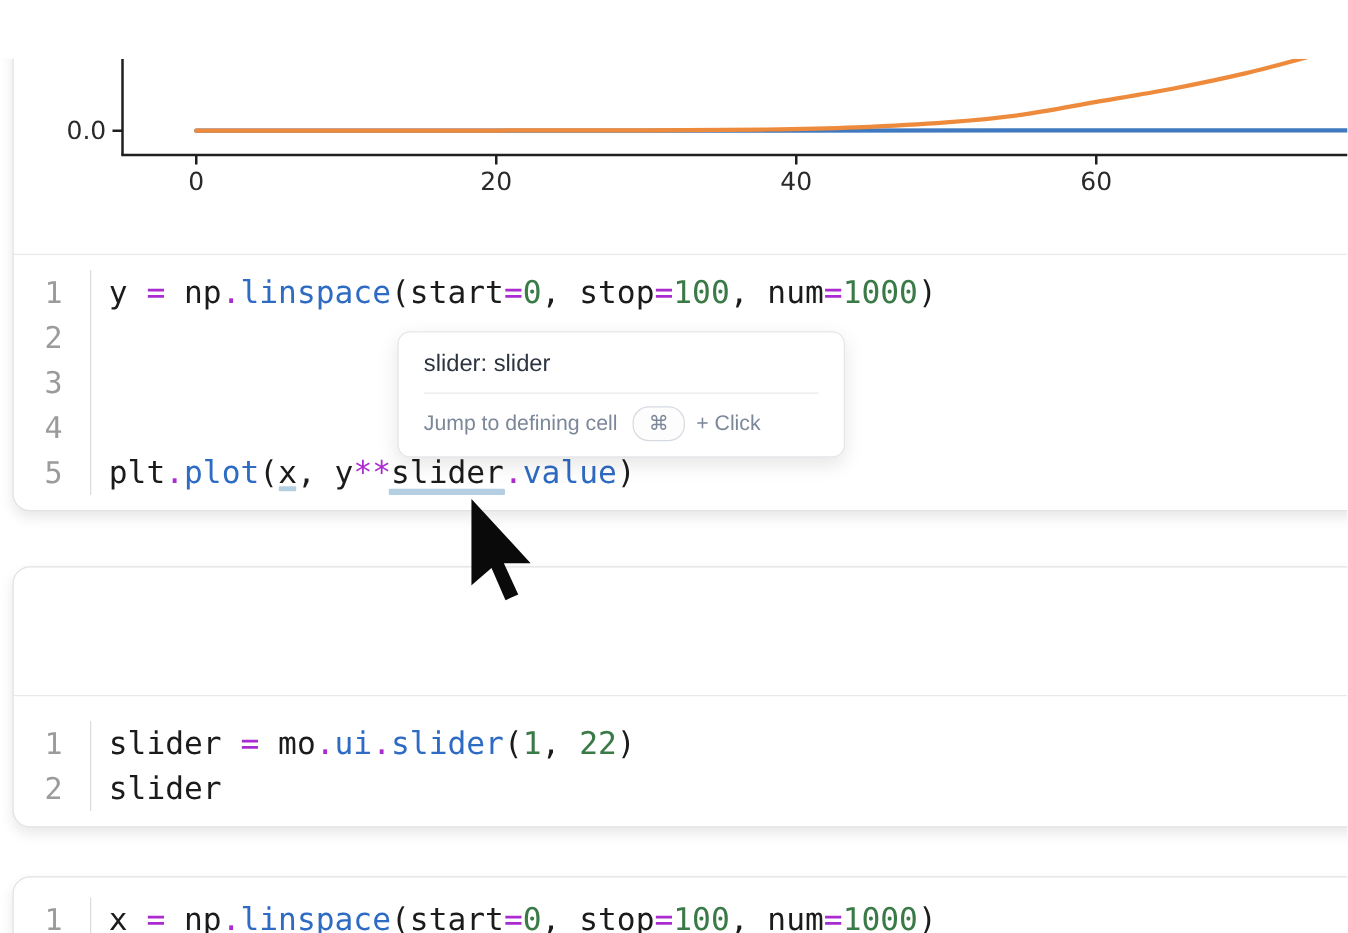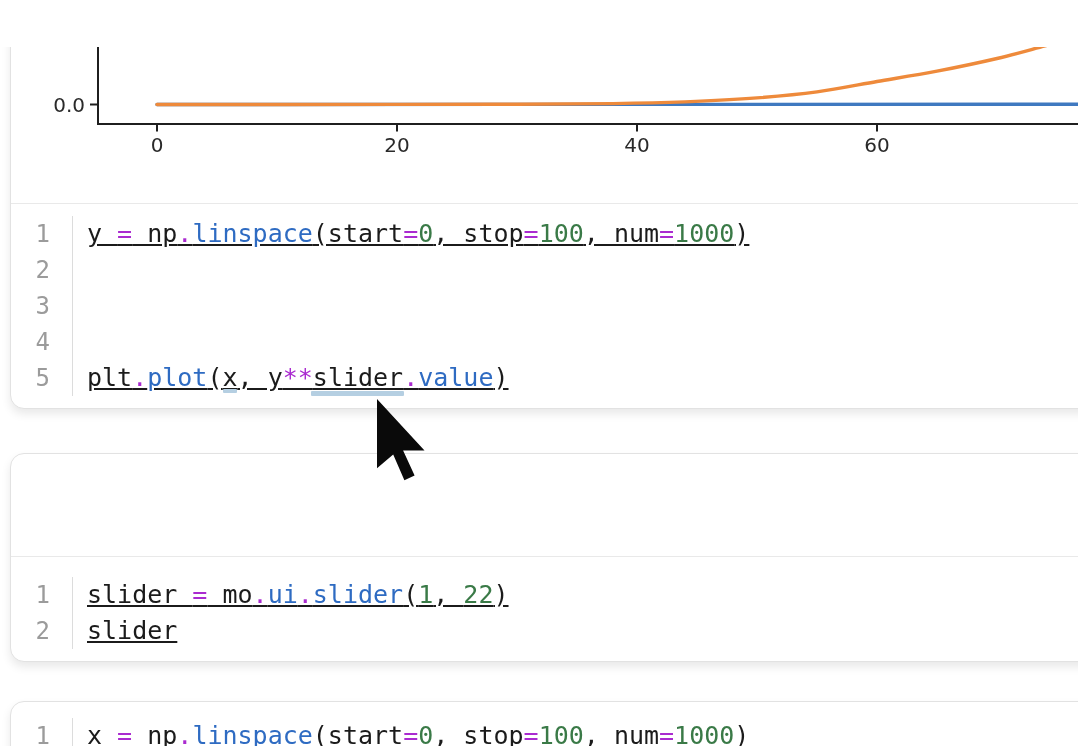--- a/index.html
+++ b/index.html
@@ -7,21 +7,21 @@
     font-family:"Liberation Sans",sans-serif;margin-top:47px;}
   .cell{position:absolute;left:10px;width:1110px;background:#fff;box-sizing:border-box;
     border:1px solid #e2e2e2;border-radius:14px;
     box-shadow:0 5px 10px rgba(0,0,0,.09);}
   
   .code-area{position:absolute;left:0;right:0;
     font-family:"DejaVu Sans Mono","Liberation Mono",monospace;font-size:25px;}
   .crow{display:flex;height:36px;line-height:36px;white-space:pre;}
   .ln{flex:0 0 62px;width:62px;box-sizing:border-box;text-align:right;padding-right:22px;
     color:var(--c-ln,#9b9b9b);font-size:24px;border-right:1px solid #dcdcdc;}
-  .cd{padding-left:14px;color:var(--c-code,#1b1b1b);text-decoration:underline;}
+  .cd{padding-left:14px;color:var(--c-code,#1b1b1b);}
   .tk-t{color:var(--c-code,#1b1b1b);}
   .tk-o{color:var(--c-op,#aa2bd0);}
   .tk-f{color:var(--c-fn,#2e6bc2);}
   .tk-n{color:var(--c-num,#3a7a47);}
   .tk-u,.tk-uh{position:relative;}
   .tk-u::after{content:'';position:absolute;left:0;right:1px;bottom:-1px;height:4px;
     background:var(--c-ul,#b5cfe2);border-radius:1px;}
   .tk-uh::after{content:'';position:absolute;left:-2px;right:-1px;bottom:-4px;height:5px;
     background:var(--c-ul,#b5cfe2);border-radius:1px;}
   .divider{position:absolute;left:0;right:0;height:1px;background:#e9e9e9;}
@@ -77,20 +77,29 @@
     <div class="divider"></div>
     <div class="code-area">
         <div class="crow"><span class="ln">1</span><span class="cd"><span class="tk-t">y </span><span class="tk-o">=</span><span class="tk-t"> np</span><span class="tk-o">.</span><span class="tk-f">linspace</span><span class="tk-t">(start</span><span class="tk-o">=</span><span class="tk-n">0</span><span class="tk-t">, stop</span><span class="tk-o">=</span><span class="tk-n">100</span><span class="tk-t">, num</span><span class="tk-o">=</span><span class="tk-n">1000</span><span class="tk-t">)</span></span></div>
         <div class="crow"><span class="ln">2</span><span class="cd"></span></div>
         <div class="crow"><span class="ln">3</span><span class="cd"></span></div>
         <div class="crow"><span class="ln">4</span></div>
         <div class="crow"><span class="ln">5</span><span class="cd"><span class="tk-t">plt</span><span class="tk-o">.</span><span class="tk-f">plot</span><span class="tk-t">(</span><span class="tk-t tk-u">x</span><span class="tk-t">, y</span><span class="tk-o">**</span><span class="tk-t tk-uh">slider</span><span class="tk-o">.</span><span class="tk-f">value</span><span class="tk-t">)</span></span></div>
       </div>
   </div>
 
+  <div id="tooltip">
+    <div class="tt-title">slider: slider</div>
+    <div class="tt-div"></div>
+    <div class="tt-footer">
+      <span class="tt-hint">Jump to defining cell</span>
+      <span class="kbd">⌘</span>
+      <span class="tt-suffix">+ Click</span>
+    </div>
+  </div>
 
   <svg id="cursor" width="48" height="82" viewBox="0 0 48 82">
     <path d="M0 0 L0 69.3 L16.2 55.4 L27.4 81.2 L37.6 76.6 L26.1 51.5 L47.5 51.5 Z" fill="#0a0a0a"></path>
   </svg>
 
   <div class="cell" id="cell-slider">
 
     <div class="divider"></div>
     <div class="code-area">
         <div class="crow"><span class="ln">1</span><span class="cd"><span class="tk-t">slider </span><span class="tk-o">=</span><span class="tk-t"> mo</span><span class="tk-o">.</span><span class="tk-f">ui</span><span class="tk-o">.</span><span class="tk-f">slider</span><span class="tk-t">(</span><span class="tk-n">1</span><span class="tk-t">, </span><span class="tk-n">22</span><span class="tk-t">)</span></span></div>

